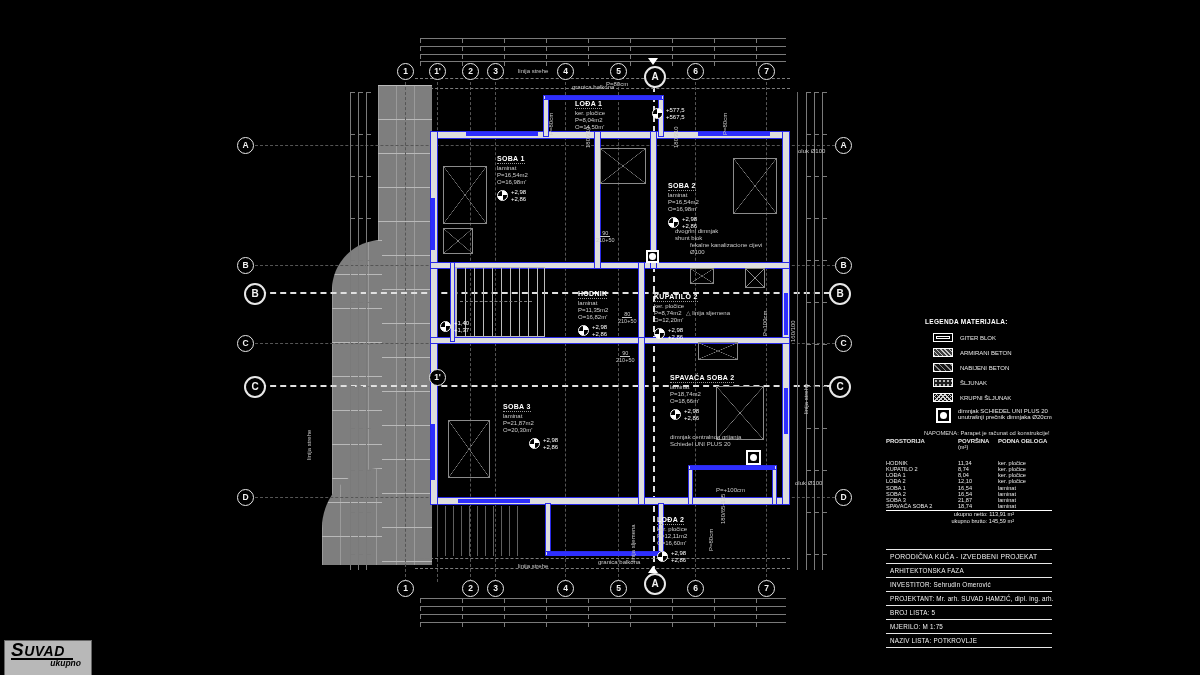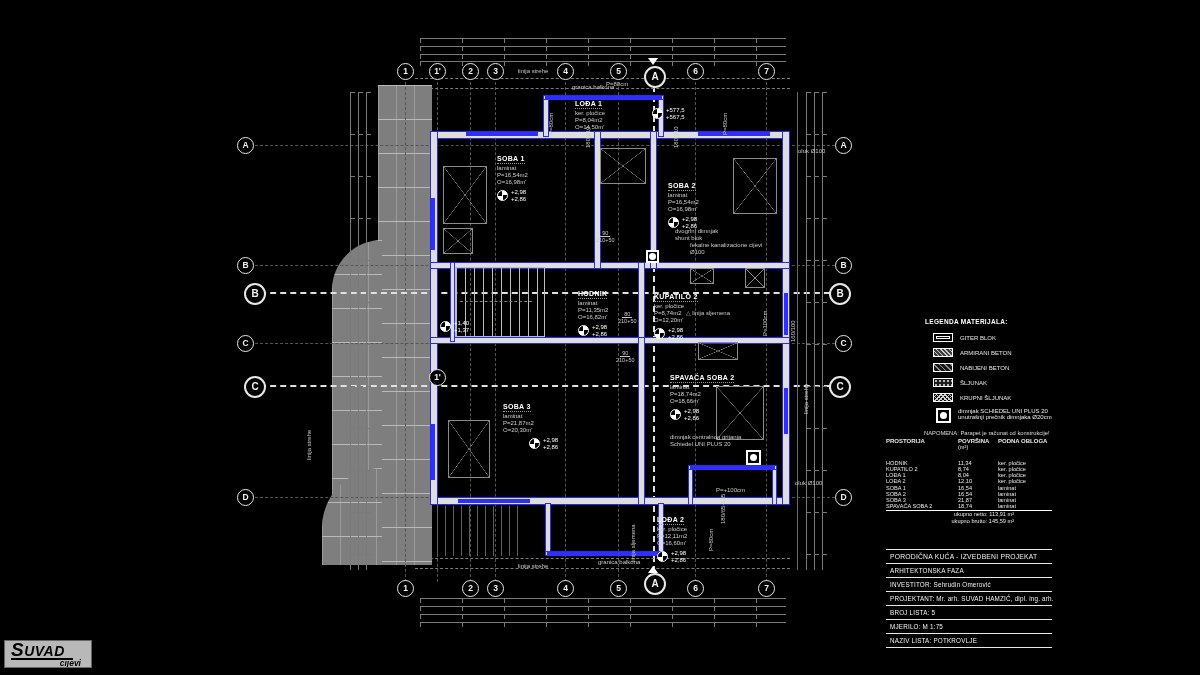--- a/index.html
+++ b/index.html
@@ -72,21 +72,21 @@
   .tbl{position:absolute;left:886px;top:438px;width:166px;font-size:5.6px;color:#e8e8e8;}
   .tbl .hdr{font-weight:bold;font-size:6px;}
   .trow{display:grid;grid-template-columns:72px 40px 54px;line-height:6.1px;}
   .tbl .rows{margin-top:10px;border-bottom:1px solid #fff;padding-bottom:1px;}
   .tot{ text-align:right;line-height:7px;}
   
   .tb{position:absolute;left:886px;top:549px;width:166px;border-bottom:1px solid #e8e8e8;}
   .tb .r{border-top:1px solid #e8e8e8;padding:3px 4px 3px 4px;font-size:6.3px;color:#f2f2f2;letter-spacing:.2px;white-space:nowrap;}
   .tb .r.first{font-size:6.8px;}
   
-  .logo{position:absolute;left:4px;top:640px;width:88px;height:28px;background:#b8b8b8;
+  .logo{position:absolute;left:4px;top:640px;width:88px;height:36px;background:#b8b8b8;
         border:1px solid #666;box-sizing:border-box;color:#000;overflow:hidden;}
   .logo-title{font-style:italic;font-weight:900;font-size:14px;line-height:14px;letter-spacing:.5px;
         margin:2px 0 0 6px;border-bottom:2px solid #000;display:inline-block;padding-right:8px;}
   .logo-title::first-letter{font-size:19px;}
   .logo-sub{font-style:italic;font-size:8.5px;line-height:8px;text-align:right;margin:-1px 10px 0 0;font-weight:bold;}
 </style>
 </head>
 <body>
 
 <div class="sheet">
@@ -465,16 +465,16 @@
     <div class="r">ARHITEKTONSKA FAZA</div>
     <div class="r">INVESTITOR: Sehrudin Omerović</div>
     <div class="r">PROJEKTANT: Mr. arh. SUVAD HAMZIĆ, dipl. ing. arh.</div>
     <div class="r">BROJ LISTA: 5</div>
     <div class="r">MJERILO:   M 1:75</div>
     <div class="r">NAZIV LISTA:  POTKROVLJE</div>
   </div>
 
   <div class="logo">
     <div class="logo-title">SUVAD</div>
-    <div class="logo-sub">cijevi</div>
+    <div class="logo-sub">ukupno</div>
   </div>
 
 </div>
 
 </body></html>

